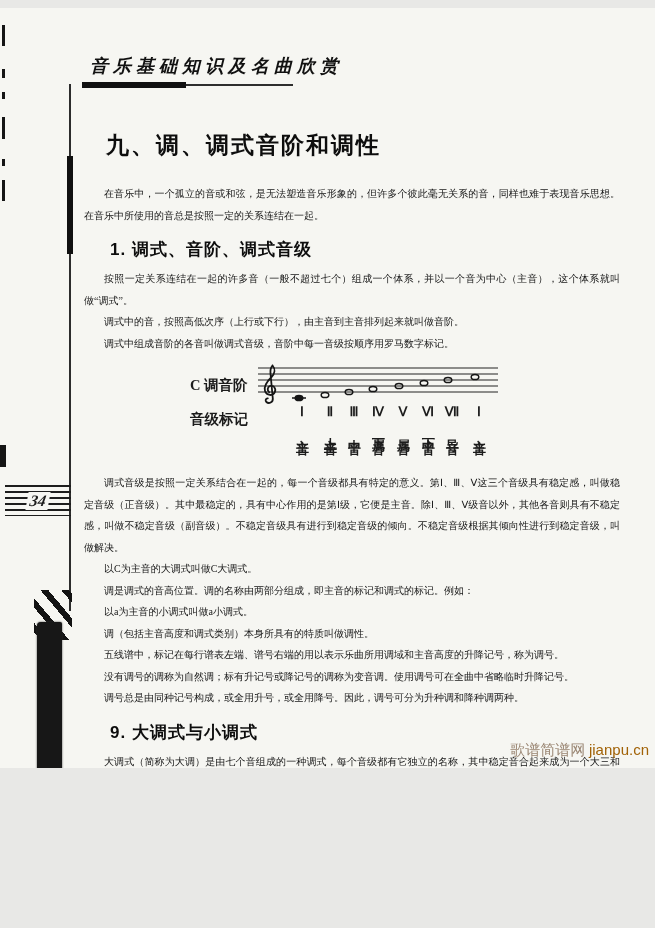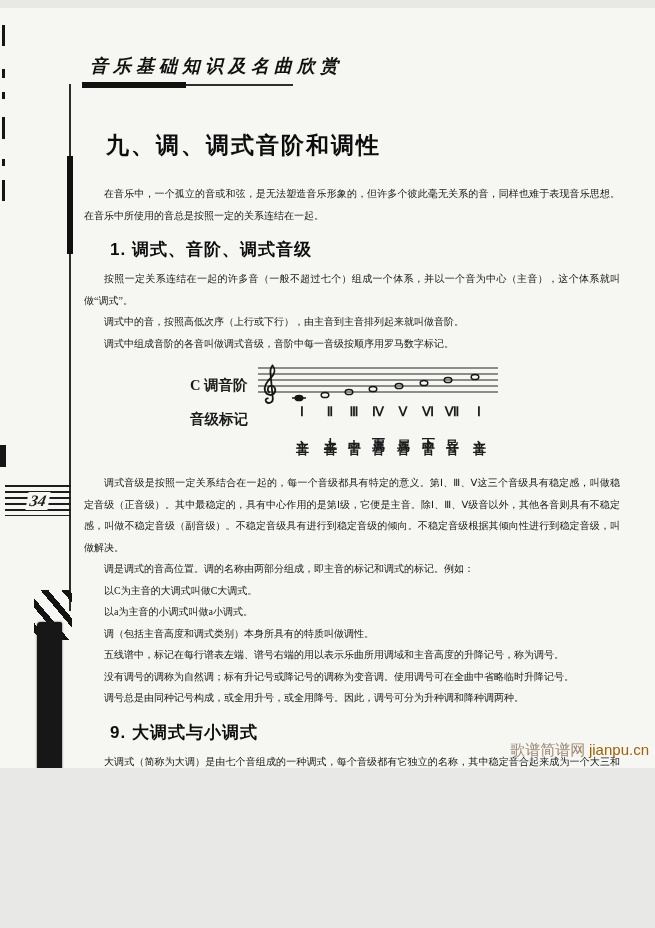--- a/index.html
+++ b/index.html
@@ -158,22 +158,22 @@
         <span class="degree-numeral">Ⅶ</span>
         <span class="degree-name">导音</span>
       </div>
       <div class="degree" style="left:382px;">
         <span class="degree-numeral">Ⅰ</span>
         <span class="degree-name">主音</span>
       </div>
     </div>
 
     <p class="body">调式音级是按照一定关系结合在一起的，每一个音级都具有特定的意义。第Ⅰ、Ⅲ、Ⅴ这三个音级具有稳定感，叫做稳定音级（正音级）。其中最稳定的，具有中心作用的是第Ⅰ级，它便是主音。除Ⅰ、Ⅲ、Ⅴ级音以外，其他各音则具有不稳定感，叫做不稳定音级（副音级）。不稳定音级具有进行到稳定音级的倾向。不稳定音级根据其倾向性进行到稳定音级，叫做解决。</p>
+    <p class="body">以C为主音的大调式叫做C大调式。</p>
     <p class="body">调是调式的音高位置。调的名称由两部分组成，即主音的标记和调式的标记。例如：</p>
-    <p class="body">以C为主音的大调式叫做C大调式。</p>
     <p class="body">以a为主音的小调式叫做a小调式。</p>
     <p class="body">调（包括主音高度和调式类别）本身所具有的特质叫做调性。</p>
     <p class="body">五线谱中，标记在每行谱表左端、谱号右端的用以表示乐曲所用调域和主音高度的升降记号，称为调号。</p>
     <p class="body">没有调号的调称为自然调；标有升记号或降记号的调称为变音调。使用调号可在全曲中省略临时升降记号。</p>
     <p class="body">调号总是由同种记号构成，或全用升号，或全用降号。因此，调号可分为升种调和降种调两种。</p>
 
     <h2 class="sec-heading">9. 大调式与小调式</h2>
 
     <p class="body">大调式（简称为大调）是由七个音组成的一种调式，每个音级都有它独立的名称，其中稳定音合起来成为一个大三和弦，大调式的主音和其上方第三音为具有大调色彩的大三度音程。</p>
 

